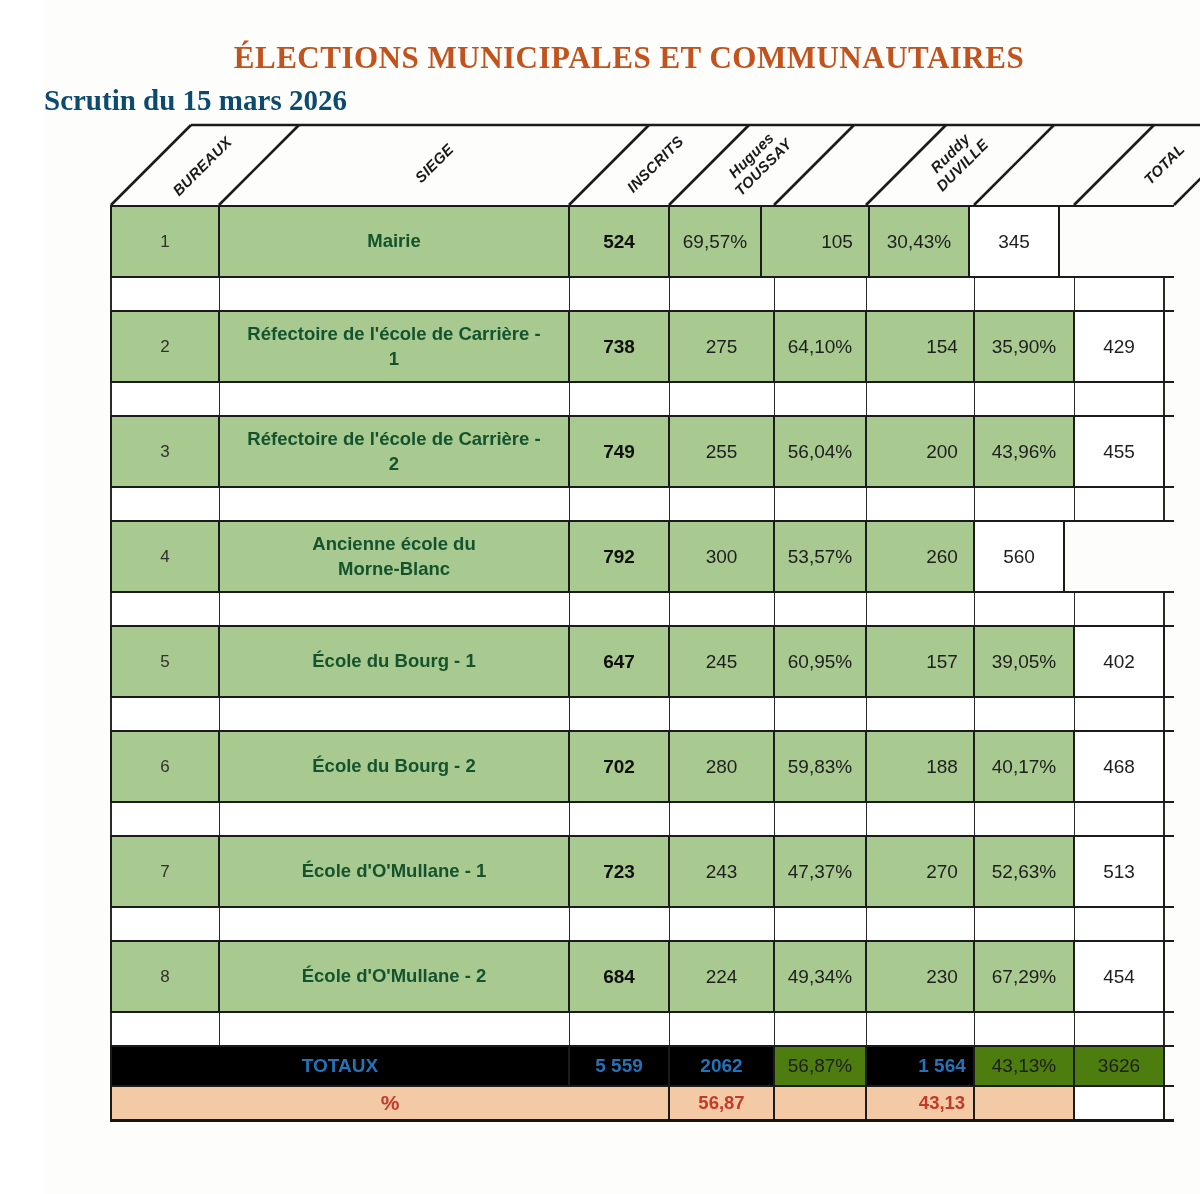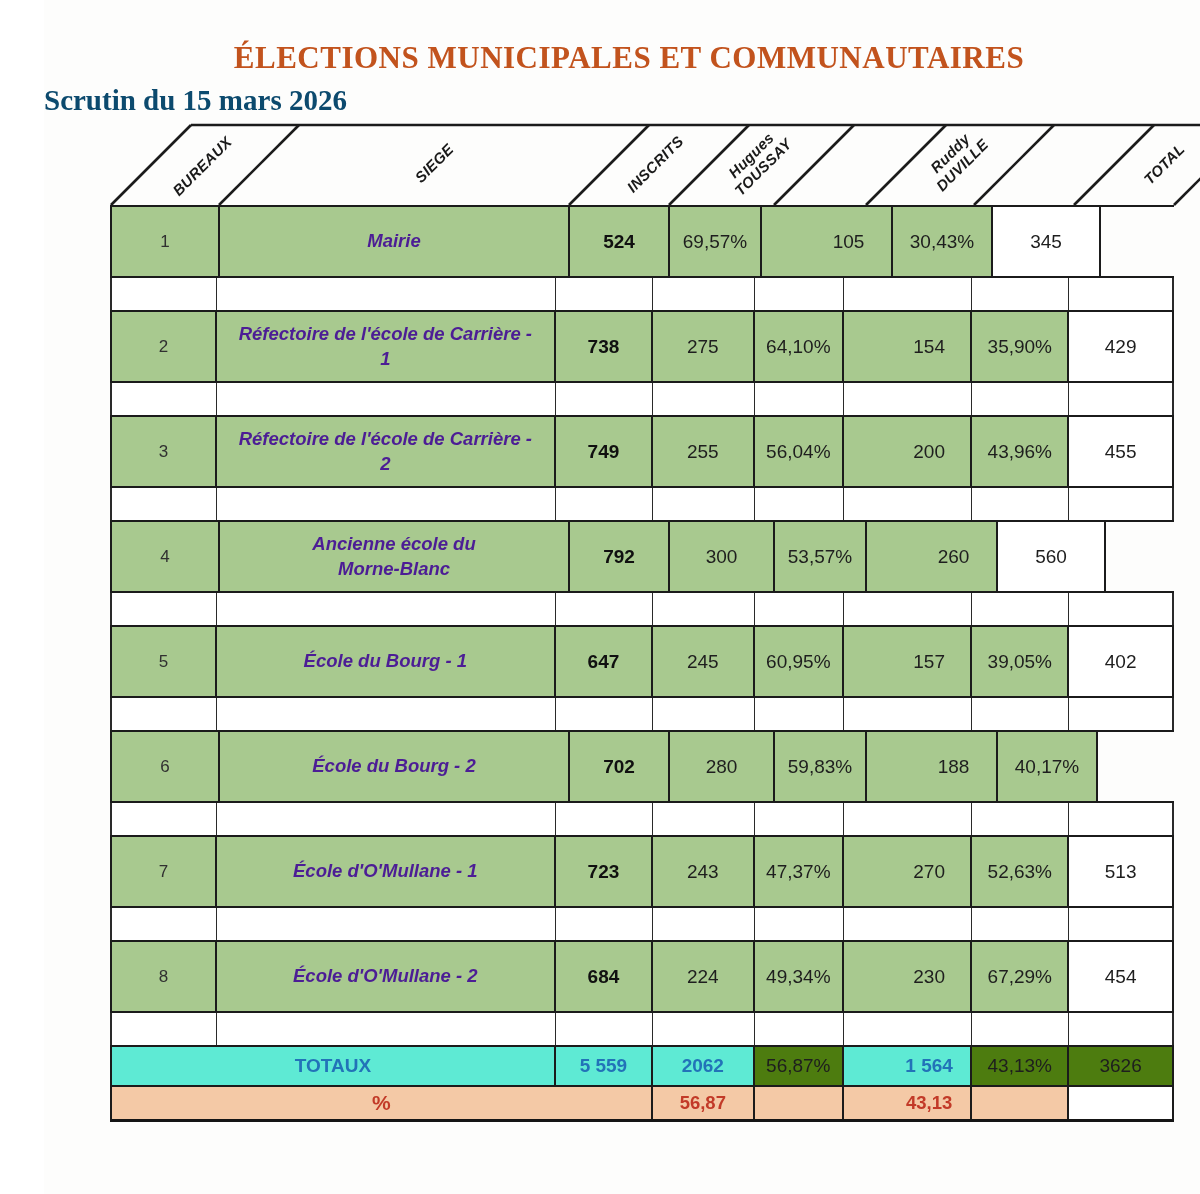--- a/index.html
+++ b/index.html
@@ -18,39 +18,39 @@
   .hlabel{position:absolute;transform:translate(-50%,-50%) rotate(-45deg);
           font-style:italic;font-weight:bold;font-size:15px;color:#1a1a1a;
           text-align:center;white-space:nowrap;line-height:17px;letter-spacing:.3px;}
 
   
   .table{position:absolute;left:66px;top:205px;width:1064px;}
   .row{display:flex;box-sizing:border-box;border-left:2.5px solid #1b1b1b;}
   .cell{box-sizing:border-box;border-right:2.5px solid #1b1b1b;
         display:flex;align-items:center;justify-content:center;text-align:center;}
   .c0{width:108px;} .c1{width:350px;} .c2{width:100px;} .c3{width:105px;}
-  .c4{width:92px;}  .c5{width:131px;padding-left:44px;} .c6{width:100px;} .c7{width:108px;}
+  .c4{width:92px;}  .c5{width:108px;padding-left:44px;} .c6{width:100px;} .c7{width:90px;}
   .c01{width:458px;} .p0{width:558px;}
 
   .row.green{height:73px;border-top:2.5px solid #1b1b1b;border-bottom:2.5px solid #1b1b1b;}
   .row.green .cell{background:#a8c98f;}
   .row.green .cell.c7{background:#ffffff;}
   .row.spacer{height:32px;border-left:2px solid #2a2a2a;}
   .row.spacer .cell{border-right:1.5px solid #2a2a2a;background:#ffffff;}
   .row.spacer .cell.c7{border-right:2px solid #2a2a2a;}
 
   .bureau{font-size:17px;color:#303030;}
   .num{font-size:19px;color:#1e1e1e;}
   .bold{font-weight:bold;color:#101010;text-align:center;}
-  .siege{font-weight:bold;font-size:18.5px;color:#4c1d95;line-height:1.35;font-style:italic;}
+  .siege{font-weight:bold;font-size:18.5px;color:#14532d;line-height:1.35;}
   .sline{text-align:center;}
 
   .row.totals{height:42px;border-top:2.5px solid #1b1b1b;border-bottom:2.5px solid #1b1b1b;}
   .row.totals .cell{background:#4d7c0f;font-size:19px;color:#1e1e1e;}
-  .row.totals .cell.bg-gray{background:#5eead4;}
+  .row.totals .cell.bg-gray{background:#000000;}
   .blue{color:#2273b8 !important;font-weight:bold;}
 
   .row.pct{height:35px;border-bottom:3px solid #151515;}
   .row.pct .cell{border-right:2px solid #1b1b1b;background:#ffffff;}
   .row.pct .cell.bg-salmon{background:#f4c9a6;}
   .red{color:#c23a28 !important;font-weight:bold;}
   .pct-label{font-size:21px;}
   .pct-val{font-size:18.5px;}
 
   
@@ -221,20 +221,21 @@
     <div class="cell c1 siege">
       <div>
               <div class="sline">École du Bourg - 2</div>
             </div>
     </div>
     <div class="cell c2 num bold">702</div>
     <div class="cell c3 num">280</div>
     <div class="cell c4 num">59,83%</div>
     <div class="cell c5 num">188</div>
     <div class="cell c6 num">40,17%</div>
+    <div class="cell c7 num">468</div>
   </div>
   <div class="row spacer">
     <div class="cell c0"></div>
           <div class="cell c1"></div>
           <div class="cell c2"></div>
           <div class="cell c3"></div>
     <div class="cell c4"></div>
           <div class="cell c5"></div>
           <div class="cell c6"></div>
           <div class="cell c7"></div>

